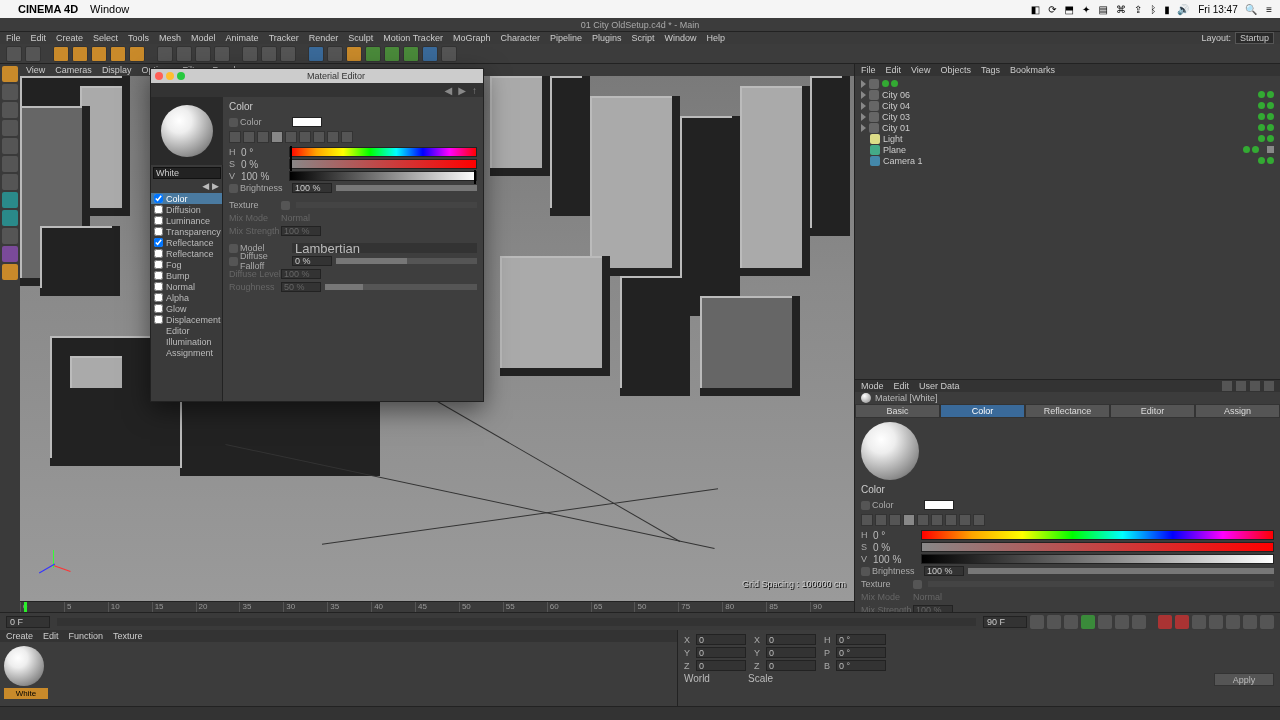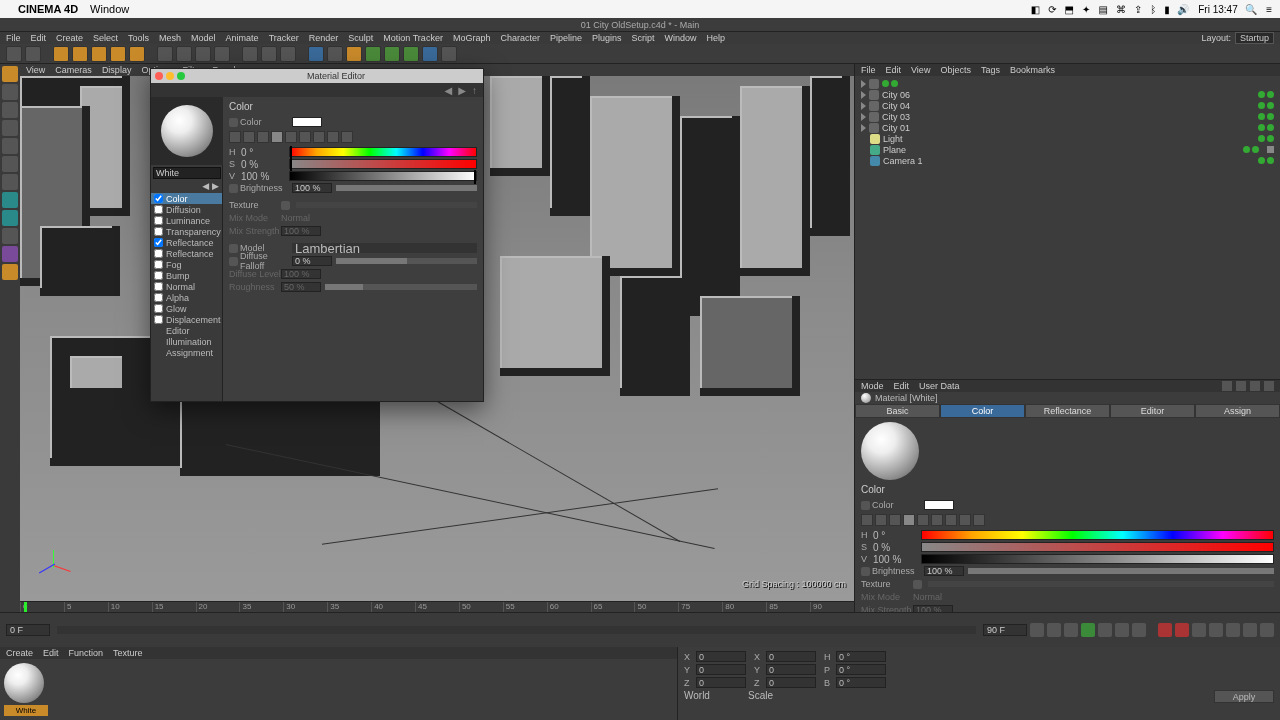--- a/index.html
+++ b/index.html
@@ -116,21 +116,21 @@
 .attr-mat-name .mi { width: 10px; height: 10px; border-radius: 50%; background: radial-gradient(circle at 35% 30%, #fff, #888); }
 .attr-tabs { display: flex; height: 14px; }
 .attr-tabs .t { flex: 1; background: #555; border: 1px solid #333; font-size: 9px; display: flex; align-items: center; justify-content: center; color: #ddd; cursor: pointer; }
 .attr-tabs .t.active { background: #3a6a9a; color: #fff; }
 .attr-body { padding: 4px 6px; }
 .attr-preview { display: flex; gap: 6px; margin-bottom: 4px; }
 .attr-preview .sphere { width: 58px; height: 58px; }
 
 
 .lower-area { position: absolute; left: 0; right: 0; bottom: 0; height: 108px; background: #3a3a3a; display: flex; flex-direction: column; }
-.timeline-controls { height: 18px; background: #3a3a3a; display: flex; align-items: center; padding: 17px 6px; gap: 3px; border-top: 1px solid #222; }
+.timeline-controls { height: 18px; background: #3a3a3a; display: flex; align-items: center; padding: 0 6px; gap: 3px; border-top: 1px solid #222; }
 .frame-input { width: 44px; height: 12px; background: #333; color: #ccc; border: 1px solid #222; font-size: 9px; padding: 0 3px; display: flex; align-items: center; }
 .pbtn-t { width: 14px; height: 14px; background: #555; border-radius: 2px; }
 .pbtn-t.green { background: #3a8a3a; }
 .pbtn-t.red { background: #a33; }
 .lower-split { flex: 1; display: flex; }
 .material-manager { width: 678px; background: #3c3c3c; border-right: 1px solid #222; }
 .mm-tabs { height: 12px; background: #333; display: flex; align-items: center; padding: 0 6px; gap: 10px; font-size: 9px; color: #ccc; }
 .mm-body { padding: 4px; display: flex; gap: 6px; }
 .mm-mat { width: 44px; }
 .mm-mat .sphere { width: 40px; height: 40px; }

